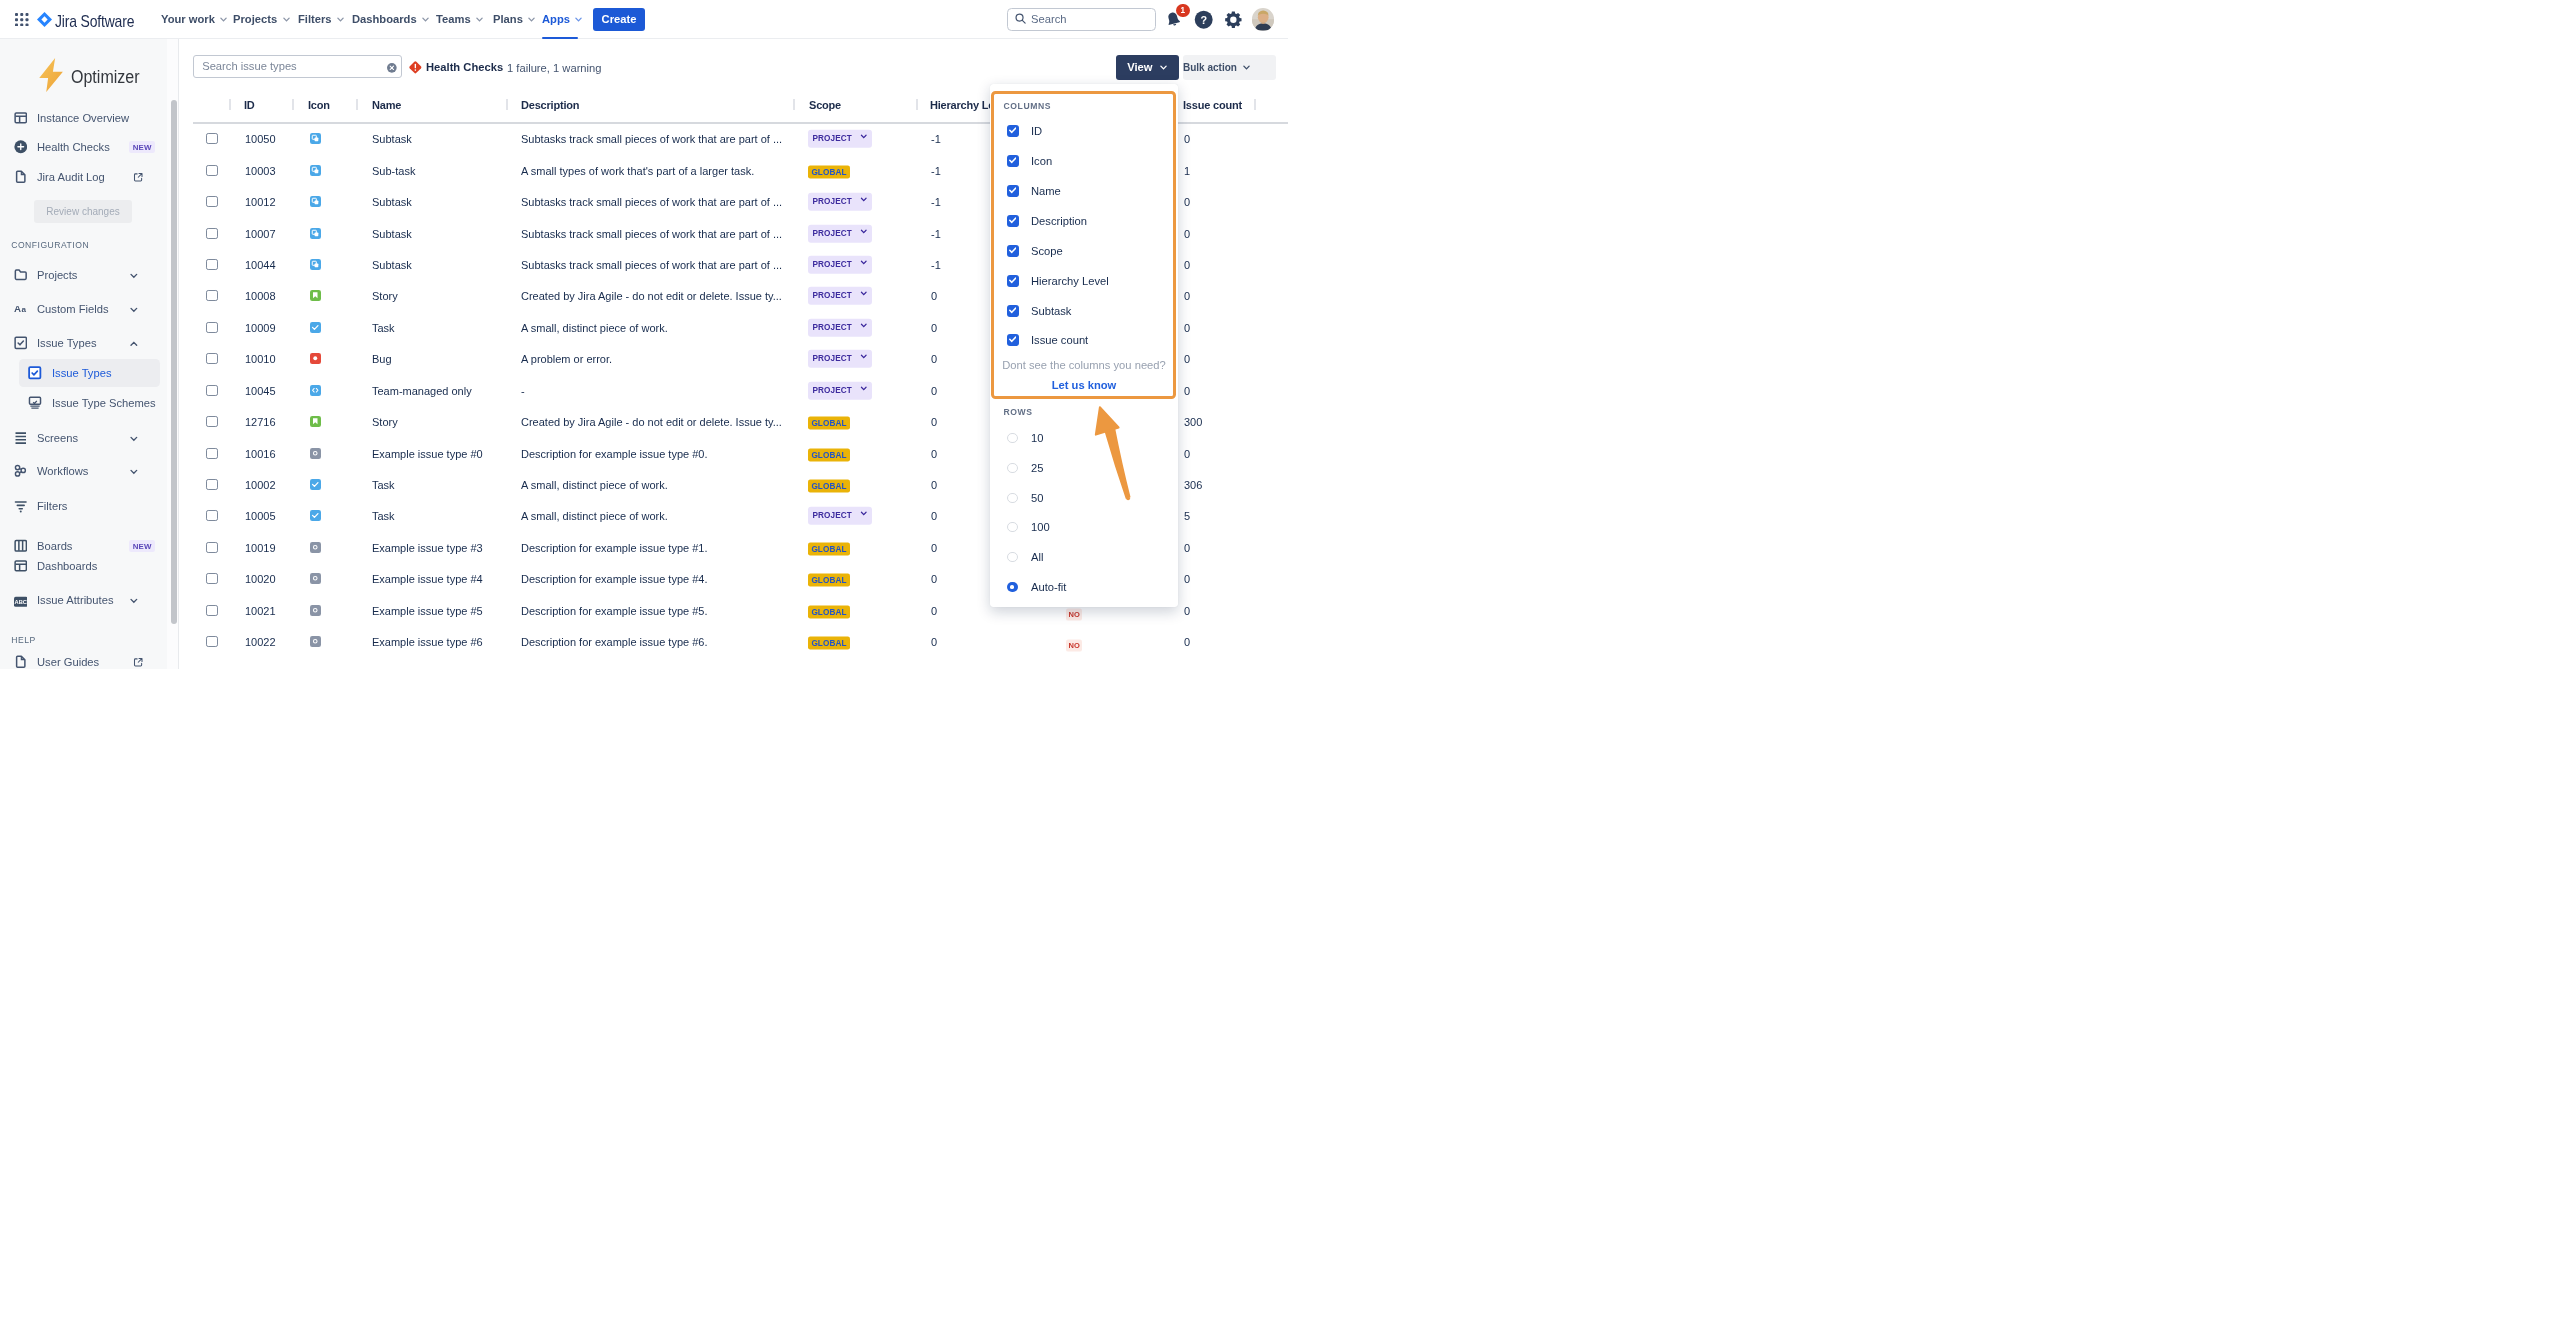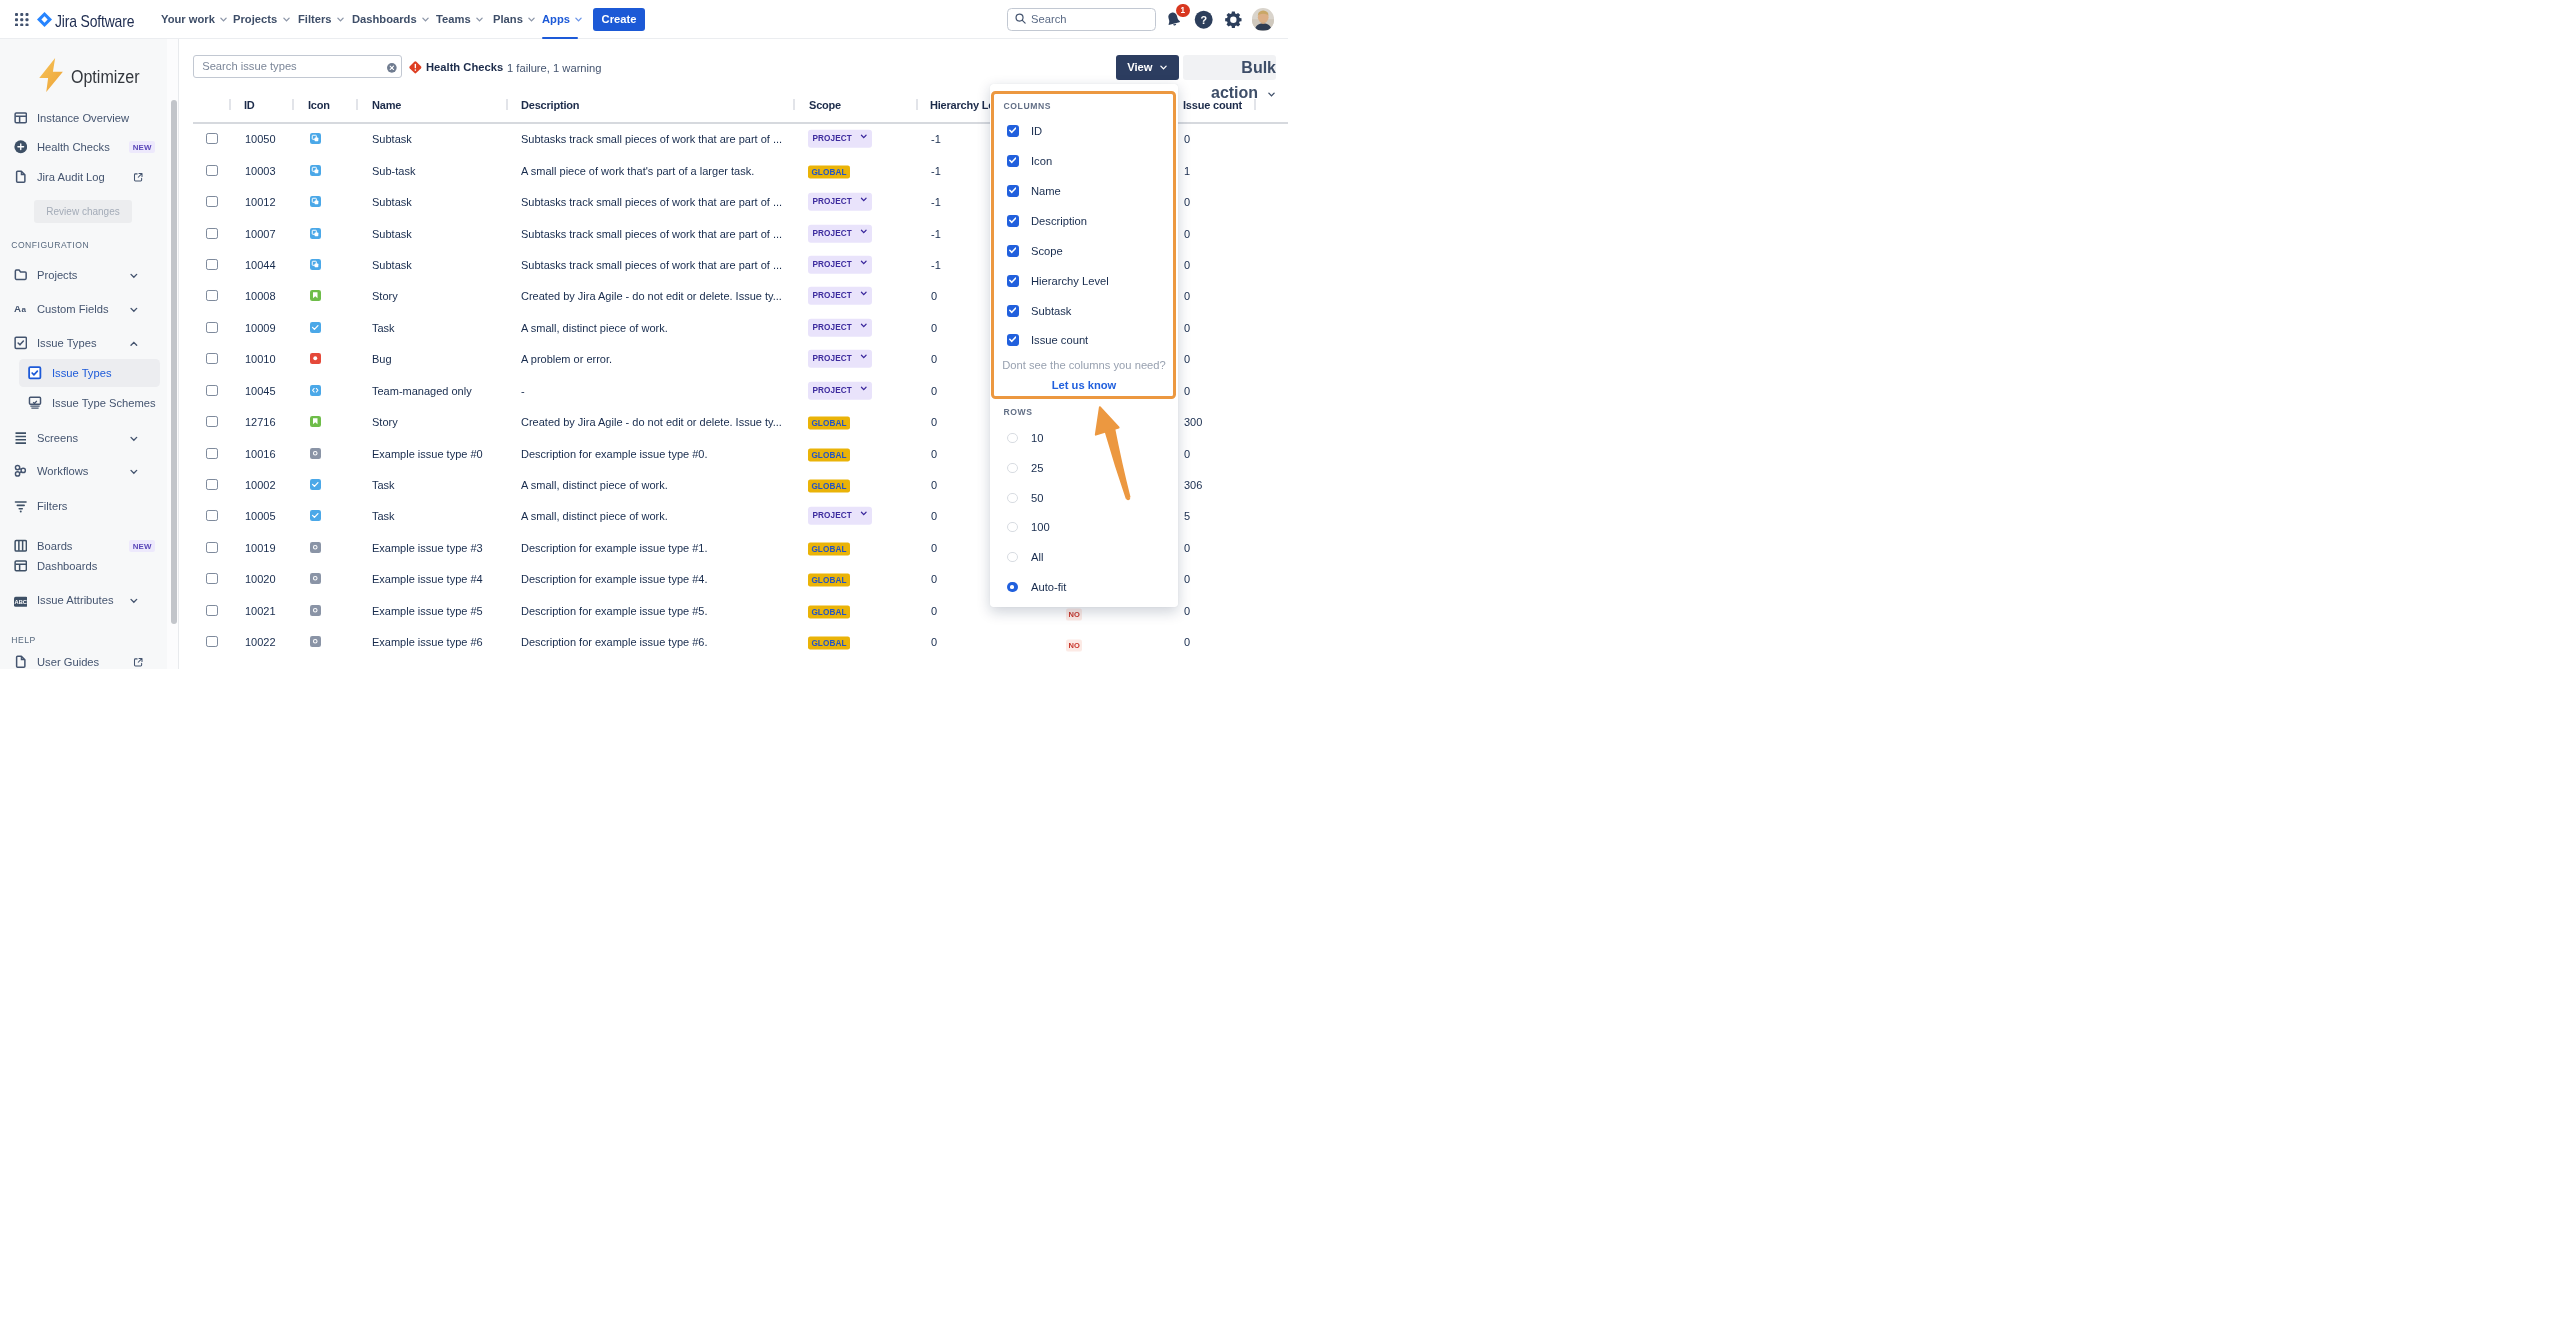--- a/index.html
+++ b/index.html
@@ -25,21 +25,21 @@
 .sitem .ic{position:absolute;left:13.5px;top:50%;margin-top:-6.7px;width:13.5px;height:13.5px}
 .sitem .lbl{position:absolute;left:37px;top:50%;transform:translateY(-50%);font-size:11.2px;color:#44546F;white-space:nowrap}
 .sitem .chev{position:absolute;left:129px;top:50%;margin-top:-4.5px}
 .newbdg{position:absolute;left:129px;top:50%;transform:translateY(-50%);background:#EDE9FC;color:#5B48B9;font-size:7.9px;font-weight:700;padding:1.5px 3.7px;border-radius:2.2px;letter-spacing:0.2px}
 .extic{position:absolute;left:133px;top:50%;margin-top:-5.2px}
 .slabel{position:absolute;left:11.2px;font-size:8.6px;font-weight:400;color:#57687E;letter-spacing:0.5px}
 #revbtn{position:absolute;left:34px;top:161px;width:98px;height:23px;background:#ECEDEF;border-radius:3px;color:#A4ACB8;font-size:10px;text-align:center;line-height:23px}
 #selitem{position:absolute;left:19.4px;top:320px;width:141px;height:28px;background:#ECEDF0;border-radius:4.5px}
 #tsearch{position:absolute;left:193px;top:55px;width:209px;height:23px;border:1.5px solid #C2C8D2;border-radius:3px;font-size:11.2px;color:#7B8698;line-height:20px;padding-left:8.2px}
 #viewbtn{position:absolute;left:1116px;top:55px;width:63px;height:25px;background:#2C3D60;border-radius:3px;color:#fff;font-size:11.2px;font-weight:600;text-align:center;line-height:25px}
-#bulkbtn{position:absolute;left:1183px;top:55px;width:93px;height:25px;background:#F1F2F4;border-radius:3px;color:#3E4E68;font-size:16px;font-weight:600;text-align:right;line-height:25px}
+#bulkbtn{position:absolute;left:1183px;top:55px;width:93px;height:25px;background:#F1F2F4;border-radius:3px;color:#3E4E68;font-size:10px;font-weight:600;text-align:left;line-height:25px}
 .hdrtxt{position:absolute;top:99px;font-size:11px;font-weight:700;color:#1C2B4A;letter-spacing:-0.2px;white-space:nowrap}
 .sep{position:absolute;top:99px;width:1.5px;height:11.2px;background:#E2E4E9}
 #hline{position:absolute;top:122px;left:193px;width:1095px;height:1.5px;background:#D6D9DE}
 
 .row{position:absolute;left:0;width:1288px;height:31px}
 .row>span{position:absolute;top:50%}
 .cb{left:206px;width:11.6px;height:11.6px;margin-top:-6px;border:1.1px solid #7E8A9C;border-radius:2.2px;background:#fff}
 .cid{left:245px;transform:translateY(-50%);font-size:11px}
 .ticon{left:310px;width:10.5px;height:10.5px;margin-top:-5.2px;border-radius:2.2px;display:inline-block}
 .ticon svg{display:block}
@@ -341,21 +341,21 @@
 <div class="row" style="top:155px">
 <span class="cb"></span>
       <span class="cid">10003</span>
       <span class="ticon" style="background:#4BA8E8">
         <svg width="10.5" height="10.5" viewBox="0 0 14 14">
           <rect x="3" y="3" width="5.4" height="5.4" rx="0.8" fill="none" stroke="#fff" stroke-width="1.3"></rect>
           <rect x="6.1" y="6.1" width="5" height="5" rx="1" fill="#fff"></rect>
         </svg>
       </span>
       <span class="cname">Sub-task</span>
-      <span class="cdesc">A small piece of work that's part of a larger task.</span>
+      <span class="cdesc">A small types of work that's part of a larger task.</span>
       <span class="cscope"><span class="glob">GLOBAL</span></span>
       <span class="chier">-1</span>
       <span class="ccount">1</span>
 </div>
 <div class="row" style="top:186px">
 <span class="cb"></span>
       <span class="cid">10012</span>
       <span class="ticon" style="background:#4BA8E8">
         <svg width="10.5" height="10.5" viewBox="0 0 14 14">
           <rect x="3" y="3" width="5.4" height="5.4" rx="0.8" fill="none" stroke="#fff" stroke-width="1.3"></rect>

